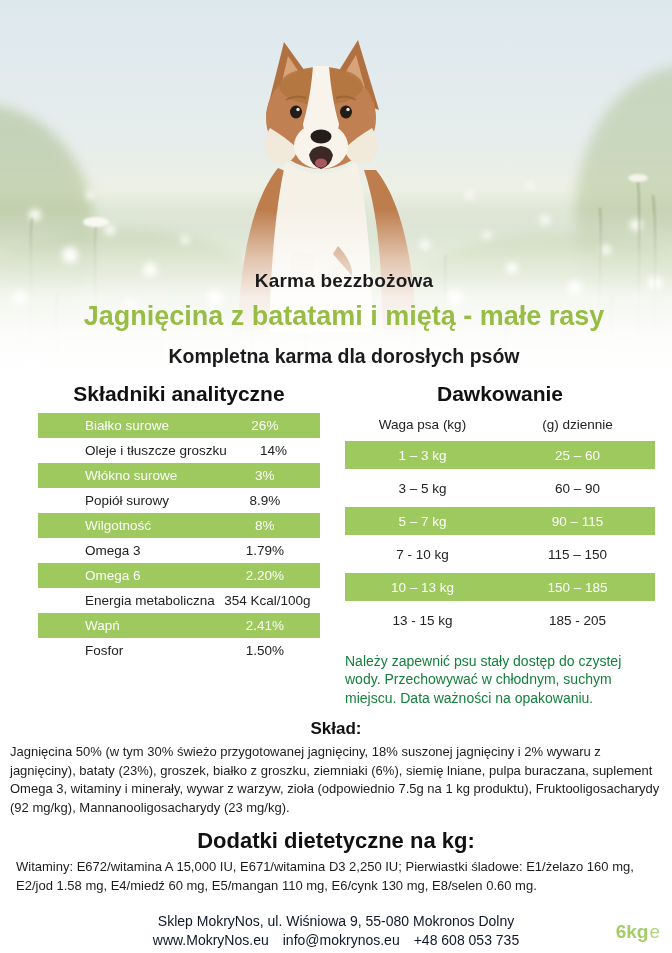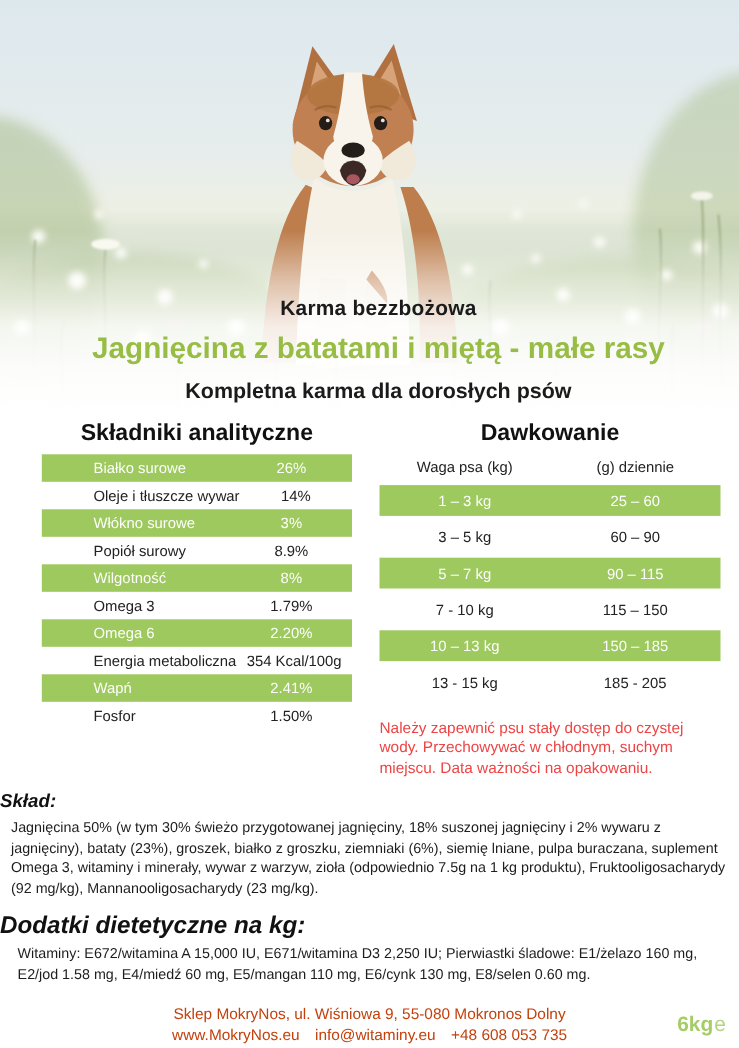--- a/index.html
+++ b/index.html
@@ -46,36 +46,36 @@
   .an-label{flex:1;padding-left:10px;white-space:nowrap;}
   .an-value{width:45%;text-align:center;white-space:nowrap;}
   
   .dos-header{display:flex;height:22px;align-items:center;font-size:13.5px;color:#222;margin:6px 0 6px 0;}
   .dos-header div{width:50%;text-align:center;}
   .dos-row{display:flex;align-items:center;height:28px;margin-bottom:5px;font-size:13.5px;}
   .dos-row:nth-child(odd){background:#9dc95f;color:#fdfdfb;}
   .dos-row:nth-child(even){background:transparent;color:#222;}
   .dos-row div{width:50%;text-align:center;white-space:nowrap;}
   .storage-note{
-    margin-top:18px;font-size:14px;line-height:1.32;color:#ef4444;
+    margin-top:18px;font-size:14px;line-height:1.32;color:#15803d;
     padding-right:2px;
   }
   
   .mid-title{
-    text-align:left;font-weight:bold;color:#111;
-    font-size:17px;margin:12px 0 4px 0;font-style:italic;
+    text-align:center;font-weight:bold;color:#111;
+    font-size:17px;margin:12px 0 4px 0;
   }
   .mid-text{
     font-size:13px;line-height:1.42;color:#1d1d1d;
     max-width:652px;margin:0 auto;
   }
   .dod-title{font-size:22px;margin-top:11px;}
   .dod-text{max-width:640px;}
   .footer{
-    margin-top:17px;text-align:center;font-size:14px;line-height:1.35;color:#c2410c;
+    margin-top:17px;text-align:center;font-size:14px;line-height:1.35;color:#0f172a;
   }
   .footer .row2 span{margin:0 7px;text-align:center;}
   .weight-badge{
     position:absolute;right:12px;bottom:12px;
     font-size:19px;font-weight:bold;color:#a4cd66;line-height:1;
   }
   .weight-badge .est{font-weight:normal;color:#b4d580;margin-left:1px;}
 </style>
 </head>
 <body>
@@ -225,21 +225,21 @@
   <div class="cols">
 
     <div class="col-left">
       <div class="section-title">Składniki analityczne</div>
       <div class="an-table">
         <div class="an-row">
             <div class="an-label">Białko surowe</div>
             <div class="an-value">26%</div>
           </div>
         <div class="an-row">
-            <div class="an-label">Oleje i tłuszcze wywar</div>
+            <div class="an-label">Oleje i tłuszcze groszku</div>
             <div class="an-value">14%</div>
           </div>
         <div class="an-row">
             <div class="an-label">Włókno surowe</div>
             <div class="an-value">3%</div>
           </div>
         <div class="an-row">
             <div class="an-label">Popiół surowy</div>
             <div class="an-value">8.9%</div>
           </div>
@@ -308,21 +308,21 @@
 
   <div class="mid-title">Skład:</div>
   <div class="mid-text">Jagnięcina 50% (w tym 30% świeżo przygotowanej jagnięciny, 18% suszonej jagnięciny i 2% wywaru z jagnięciny), bataty (23%), groszek, białko z groszku, ziemniaki (6%), siemię lniane, pulpa buraczana, suplement Omega 3, witaminy i minerały, wywar z warzyw, zioła (odpowiednio 7.5g na 1 kg produktu), Fruktooligosacharydy (92 mg/kg), Mannanooligosacharydy (23 mg/kg).</div>
 
   <div class="mid-title dod-title">Dodatki dietetyczne na kg:</div>
   <div class="mid-text dod-text">Witaminy: E672/witamina A 15,000 IU, E671/witamina D3 2,250 IU; Pierwiastki śladowe: E1/żelazo 160 mg, E2/jod 1.58 mg, E4/miedź 60 mg, E5/mangan 110 mg, E6/cynk 130 mg, E8/selen 0.60 mg.</div>
 
   <div class="footer">
     <div>Sklep MokryNos, ul. Wiśniowa 9, 55-080 Mokronos Dolny</div>
     <div class="row2">
-      <span>www.MokryNos.eu</span><span>info@witaminy.eu</span><span>+48 608 053 735</span>
+      <span>www.MokryNos.eu</span><span>info@mokrynos.eu</span><span>+48 608 053 735</span>
     </div>
   </div>
 
   <div class="weight-badge">
     <span>6kg</span><span class="est">e</span>
   </div>
 
 </div>
 
 </body></html>

